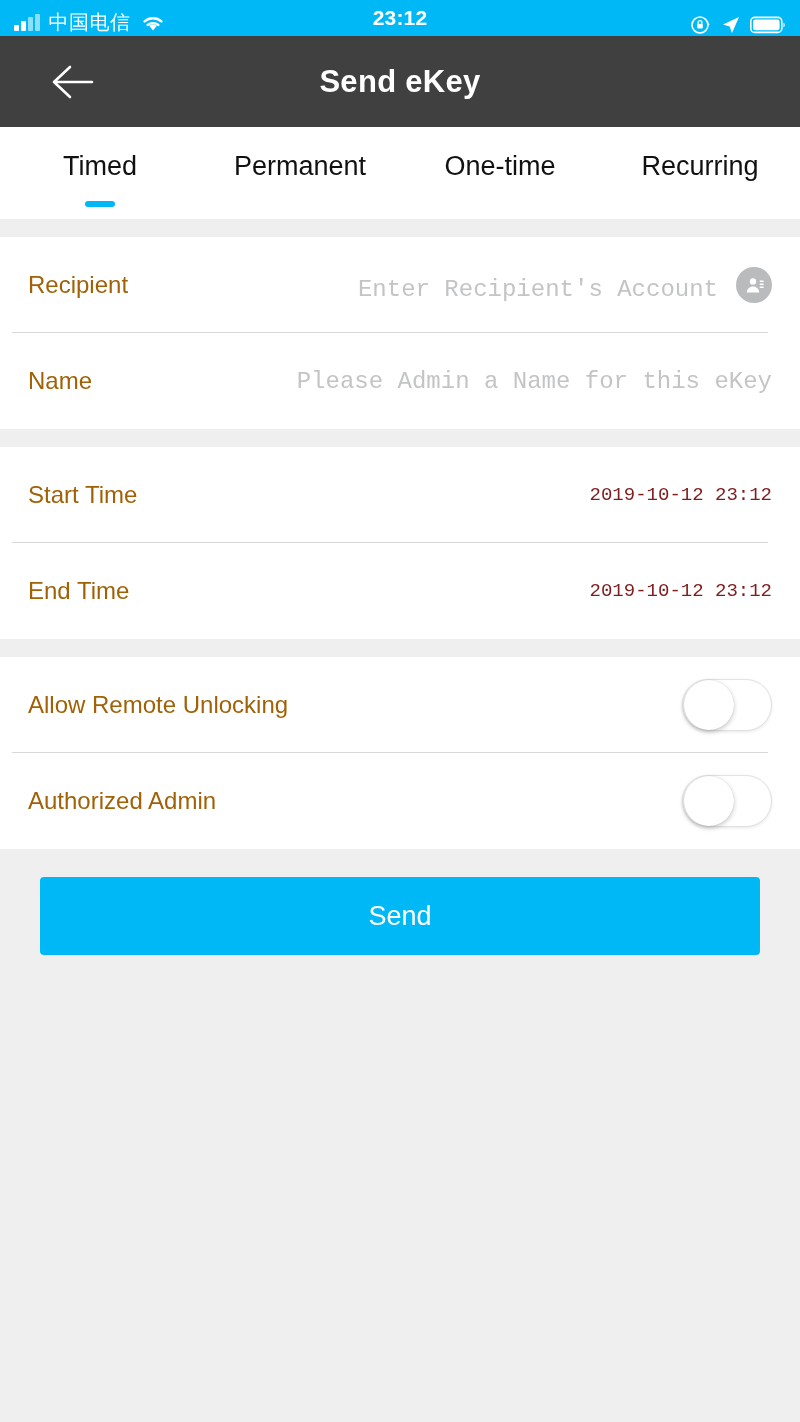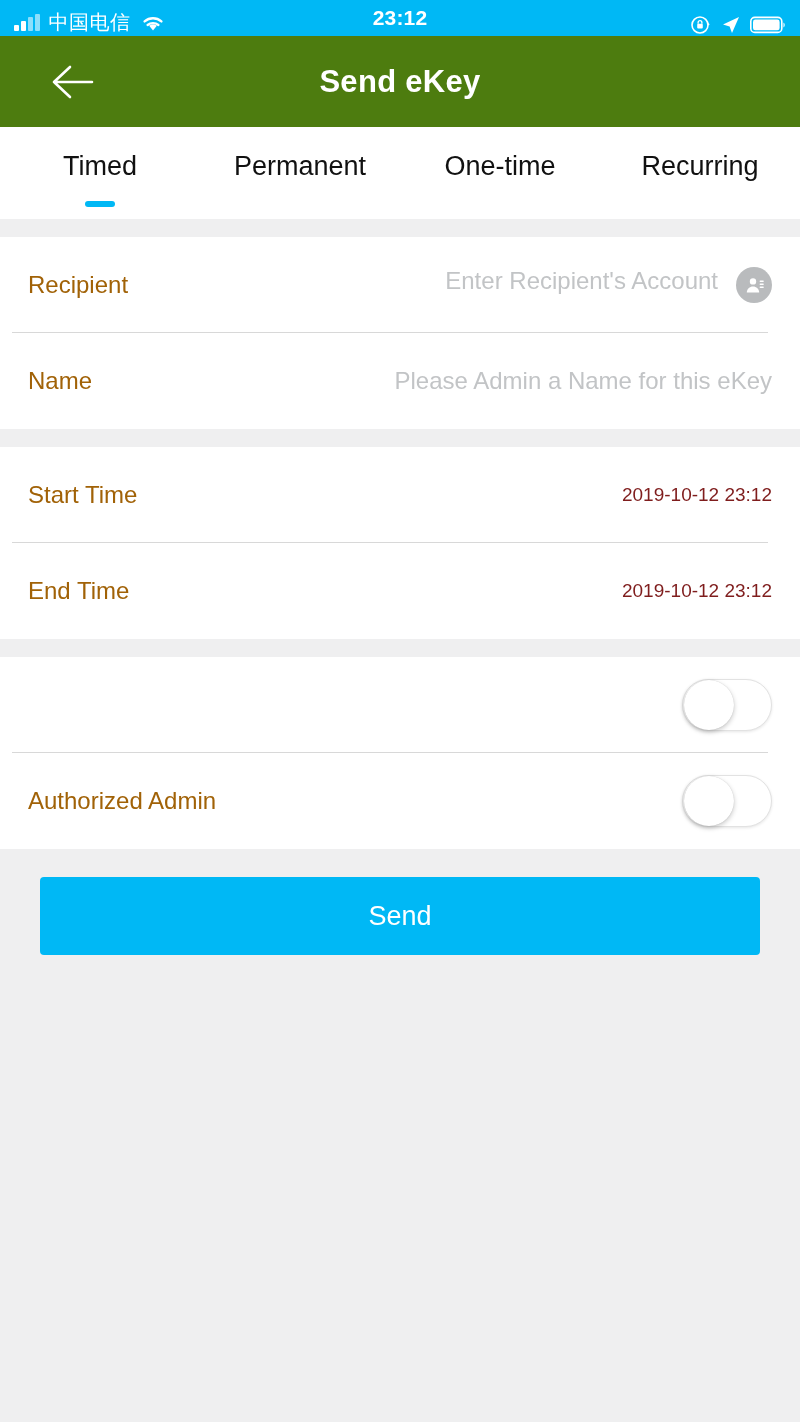--- a/index.html
+++ b/index.html
@@ -74,21 +74,21 @@
   .signal-bars i:nth-child(2) { height: 10px; }
   .signal-bars i:nth-child(3) { height: 14px; opacity: 0.55; }
   .signal-bars i:nth-child(4) { height: 17px; opacity: 0.55; }
 
   .icon-svg { display: block; }
 
   
   .nav-header {
     position: relative;
     height: 91px;
-    background: #4d7c0f;
+    background: #404040;
     display: flex;
     align-items: center;
   }
   .back-btn {
     position: absolute;
     left: 44px;
     top: 50%;
     transform: translateY(-50%);
     width: 56px;
     height: 56px;
@@ -166,22 +166,23 @@
     background: #d8d8d8;
   }
   .row-label {
     font-size: 24px;
     color: #a16207;
     white-space: nowrap;
   }
   .row-right {
     margin-left: auto;
     display: flex;
-    align-items: flex-start;
+    align-items: flex-end;
     gap: 18px;
+    font-family: Liberation Mono, monospace;
   }
   .placeholder {
     font-size: 24px;
     color: #c2c4c6;
     white-space: nowrap;
   }
   .value {
     font-size: 19px;
     color: #7f1d1d;
     white-space: nowrap;
@@ -368,20 +369,21 @@
       <div class="row-right">
         <span class="value">2019-10-12 23:12</span>
       </div>
     </div>
   </div>
 
   <div class="gap"></div>
 
   <div class="card">
     <div class="row">
+      <span class="row-label">Allow Remote Unlocking</span>
       <div class="row-right">
         <span class="toggle">
           <span class="knob"></span>
         </span>
       </div>
       <span class="divider"></span>
     </div>
 
     <div class="row">
       <span class="row-label">Authorized Admin</span>

